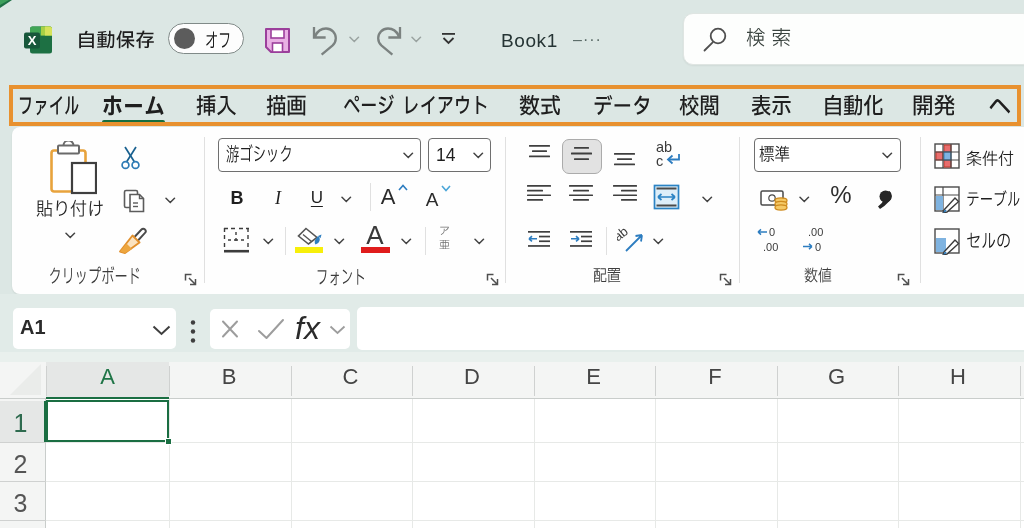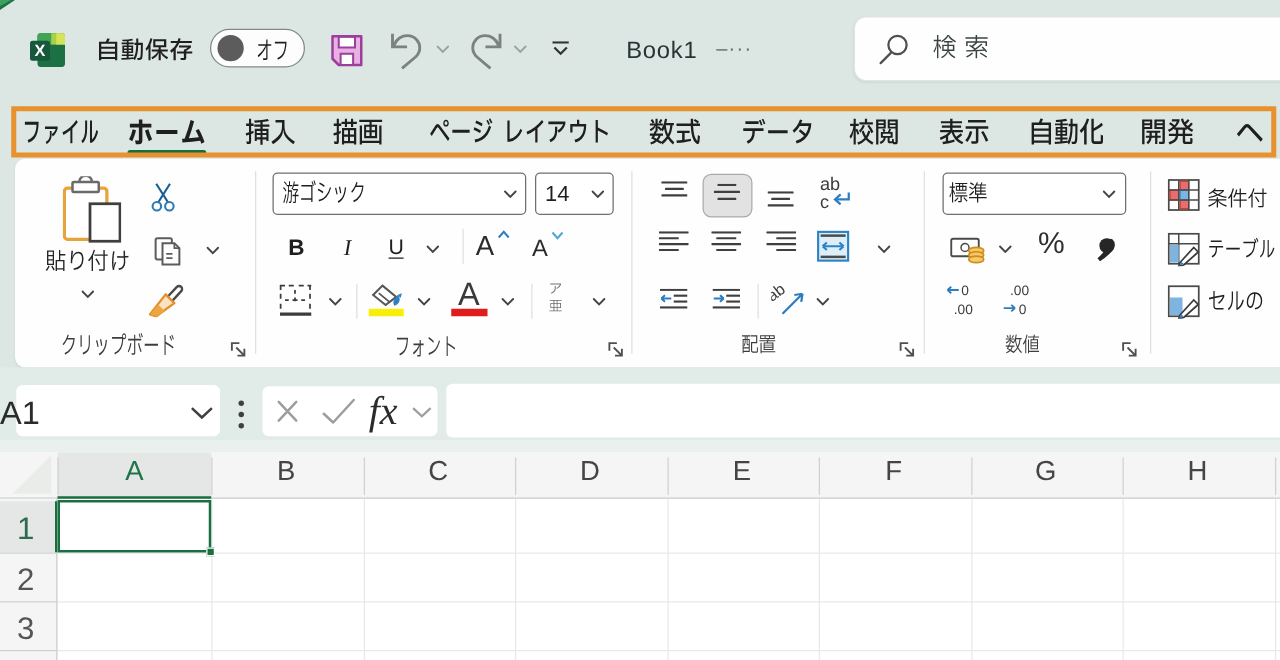--- a/index.html
+++ b/index.html
@@ -411,37 +411,37 @@
 <path d="M10 24 L21 12 l3.5 3.5 L23 17 L13 26 l-4 1 Z" fill="#fff" stroke="#3c3c3c" stroke-width="1.4"></path>
 <path d="M9 27 l2 -3.5 2 1.5 Z" fill="#2d7dc0"></path>
 </svg>
 <div style="position:absolute;left:966px;top:231px;">
       <svg width="46" height="24" viewBox="0 0 46 24" style="display:block">
         <path d="M5.7 13.3Q5.7 14.4 6.1 14.9Q6.5 15.3 7.4 15.3H12.8V16.6H7.5Q6 16.6 5.3 15.8Q4.7 15.1 4.7 13.3V7.8L1.3 8.5L1.1 7.2L4.7 6.4V1.8H5.7V6.2L13.3 4.7L13.5 6Q12.9 7.9 11.8 9.3Q10.7 10.8 9.1 12.1L8.5 11Q9.9 9.9 10.8 8.8Q11.7 7.6 12.3 6.2L5.7 7.6Z M29.1 9.2Q28.4 12 27.1 14Q25.8 15.9 24.1 16.8H23.1V2H24.1V15.3Q26.8 13.5 28.1 8.6ZM19.4 2.1H20.4V7.8Q20.4 11.2 19.6 13.4Q18.8 15.5 17 17.1L16.3 16Q17.9 14.6 18.6 12.7Q19.4 10.9 19.4 7.9Z M43.8 9.5Q43.8 12.6 42.3 14.4Q40.9 16.2 38.2 16.6L37.9 15.3Q40.3 15 41.5 13.5Q42.7 12.1 42.7 9.6Q42.7 7.2 41.5 5.7Q40.4 4.2 38.4 4Q37.8 9.8 36.9 12.5Q35.9 15.3 34.3 15.3Q33.6 15.3 32.9 14.7Q32.2 14.2 31.8 13.1Q31.4 12.1 31.4 10.6Q31.4 8.3 32.2 6.5Q33.1 4.7 34.5 3.7Q36 2.8 37.8 2.8Q39.5 2.8 40.9 3.6Q42.3 4.5 43 6Q43.8 7.5 43.8 9.5ZM37.3 4Q35.9 4.1 34.8 5Q33.7 5.9 33.1 7.3Q32.5 8.8 32.5 10.6Q32.5 11.6 32.7 12.4Q33 13.1 33.4 13.5Q33.8 13.9 34.3 13.9Q35.3 13.9 36.1 11.5Q36.8 9 37.3 4Z" fill="#1f1f1f"></path>
       </svg>
     </div>
 <div style="position:absolute;left:0px;top:294px;width:1024px;height:64px;background:#e1ebe8"></div>
 <div style="position:absolute;left:13px;top:308px;width:163px;height:41px;background:#fff;border-radius:5px"></div>
-<div style="position:absolute;left:0;top:317px;font-family:'Liberation Sans',sans-serif;font-size:26px;color:#2b2b2b;font-weight:400;line-height:1;">A1</div>
+<div style="position:absolute;left:20px;top:317px;font-family:'Liberation Sans',sans-serif;font-size:20px;color:#2b2b2b;font-weight:700;line-height:1;">A1</div>
 <svg style="position:absolute;left:152px;top:325px;" width="19" height="11" viewBox="0 0 19 11">
       <path d="M1.5 1.5 L9.5 9 L17.5 1.5" stroke="#3f3f3f" stroke-width="2" fill="none"></path>
     </svg>
 <svg style="position:absolute;left:190px;top:320px;" width="6" height="24" viewBox="0 0 6 24">
       <circle cx="3" cy="2.5" r="2.2" fill="#3f3f3f"></circle>
       <circle cx="3" cy="11.5" r="2.2" fill="#3f3f3f"></circle>
       <circle cx="3" cy="20.5" r="2.2" fill="#3f3f3f"></circle>
     </svg>
 <div style="position:absolute;left:210px;top:309px;width:140px;height:40px;background:#fff;border-radius:5px"></div>
 <svg style="position:absolute;left:221px;top:319px;" width="18" height="20" viewBox="0 0 18 20">
       <path d="M2 2.5 L16 17.5 M16 2.5 L2 17.5" stroke="#9d9d9d" stroke-width="2" stroke-linecap="round"></path>
     </svg>
 <svg style="position:absolute;left:257px;top:318px;" width="28" height="22" viewBox="0 0 28 22">
       <path d="M2 13 L9.5 20 L26 2" stroke="#9d9d9d" stroke-width="2" fill="none" stroke-linecap="round" stroke-linejoin="round"></path>
     </svg>
-<div style="position:absolute;left:295px;top:312px;font-family:Liberation Serif, serif;font-size:32px;color:#2b2b2b;font-weight:400;line-height:1;letter-spacing:0px;"><i>fx</i></div>
+<div style="position:absolute;left:295px;top:312px;font-family:Liberation Sans, sans-serif;font-size:32px;color:#2b2b2b;font-weight:400;line-height:1;letter-spacing:0px;"><i>fx</i></div>
 <svg style="position:absolute;left:329px;top:325px;" width="17" height="10" viewBox="0 0 17 10">
       <path d="M1.5 1.5 L8.5 8 L15.5 1.5" stroke="#9d9d9d" stroke-width="1.8" fill="none"></path>
     </svg>
 <div style="position:absolute;left:357px;top:307px;width:667px;height:43px;background:#fff;border-radius:5px 0 0 5px"></div>
 <div style="position:absolute;left:0px;top:358px;width:1024px;height:170px;background:#fff"></div>
 <div style="position:absolute;left:0px;top:352px;width:1024px;height:10px;background:#e9f0ed"></div>
 <div style="position:absolute;left:0px;top:362px;width:1024px;height:37px;background:#f4f5f4;border-bottom:1px solid #c9cdcb"></div>
 <div style="position:absolute;left:0px;top:399px;width:46px;height:129px;background:#f4f5f4;border-right:1px solid #c9cdcb"></div>
 <svg style="position:absolute;left:0px;top:362px;" width="46" height="37" viewBox="0 0 46 37">
       <polygon points="41,2 41,33 10,33" fill="#eaecea"></polygon>

